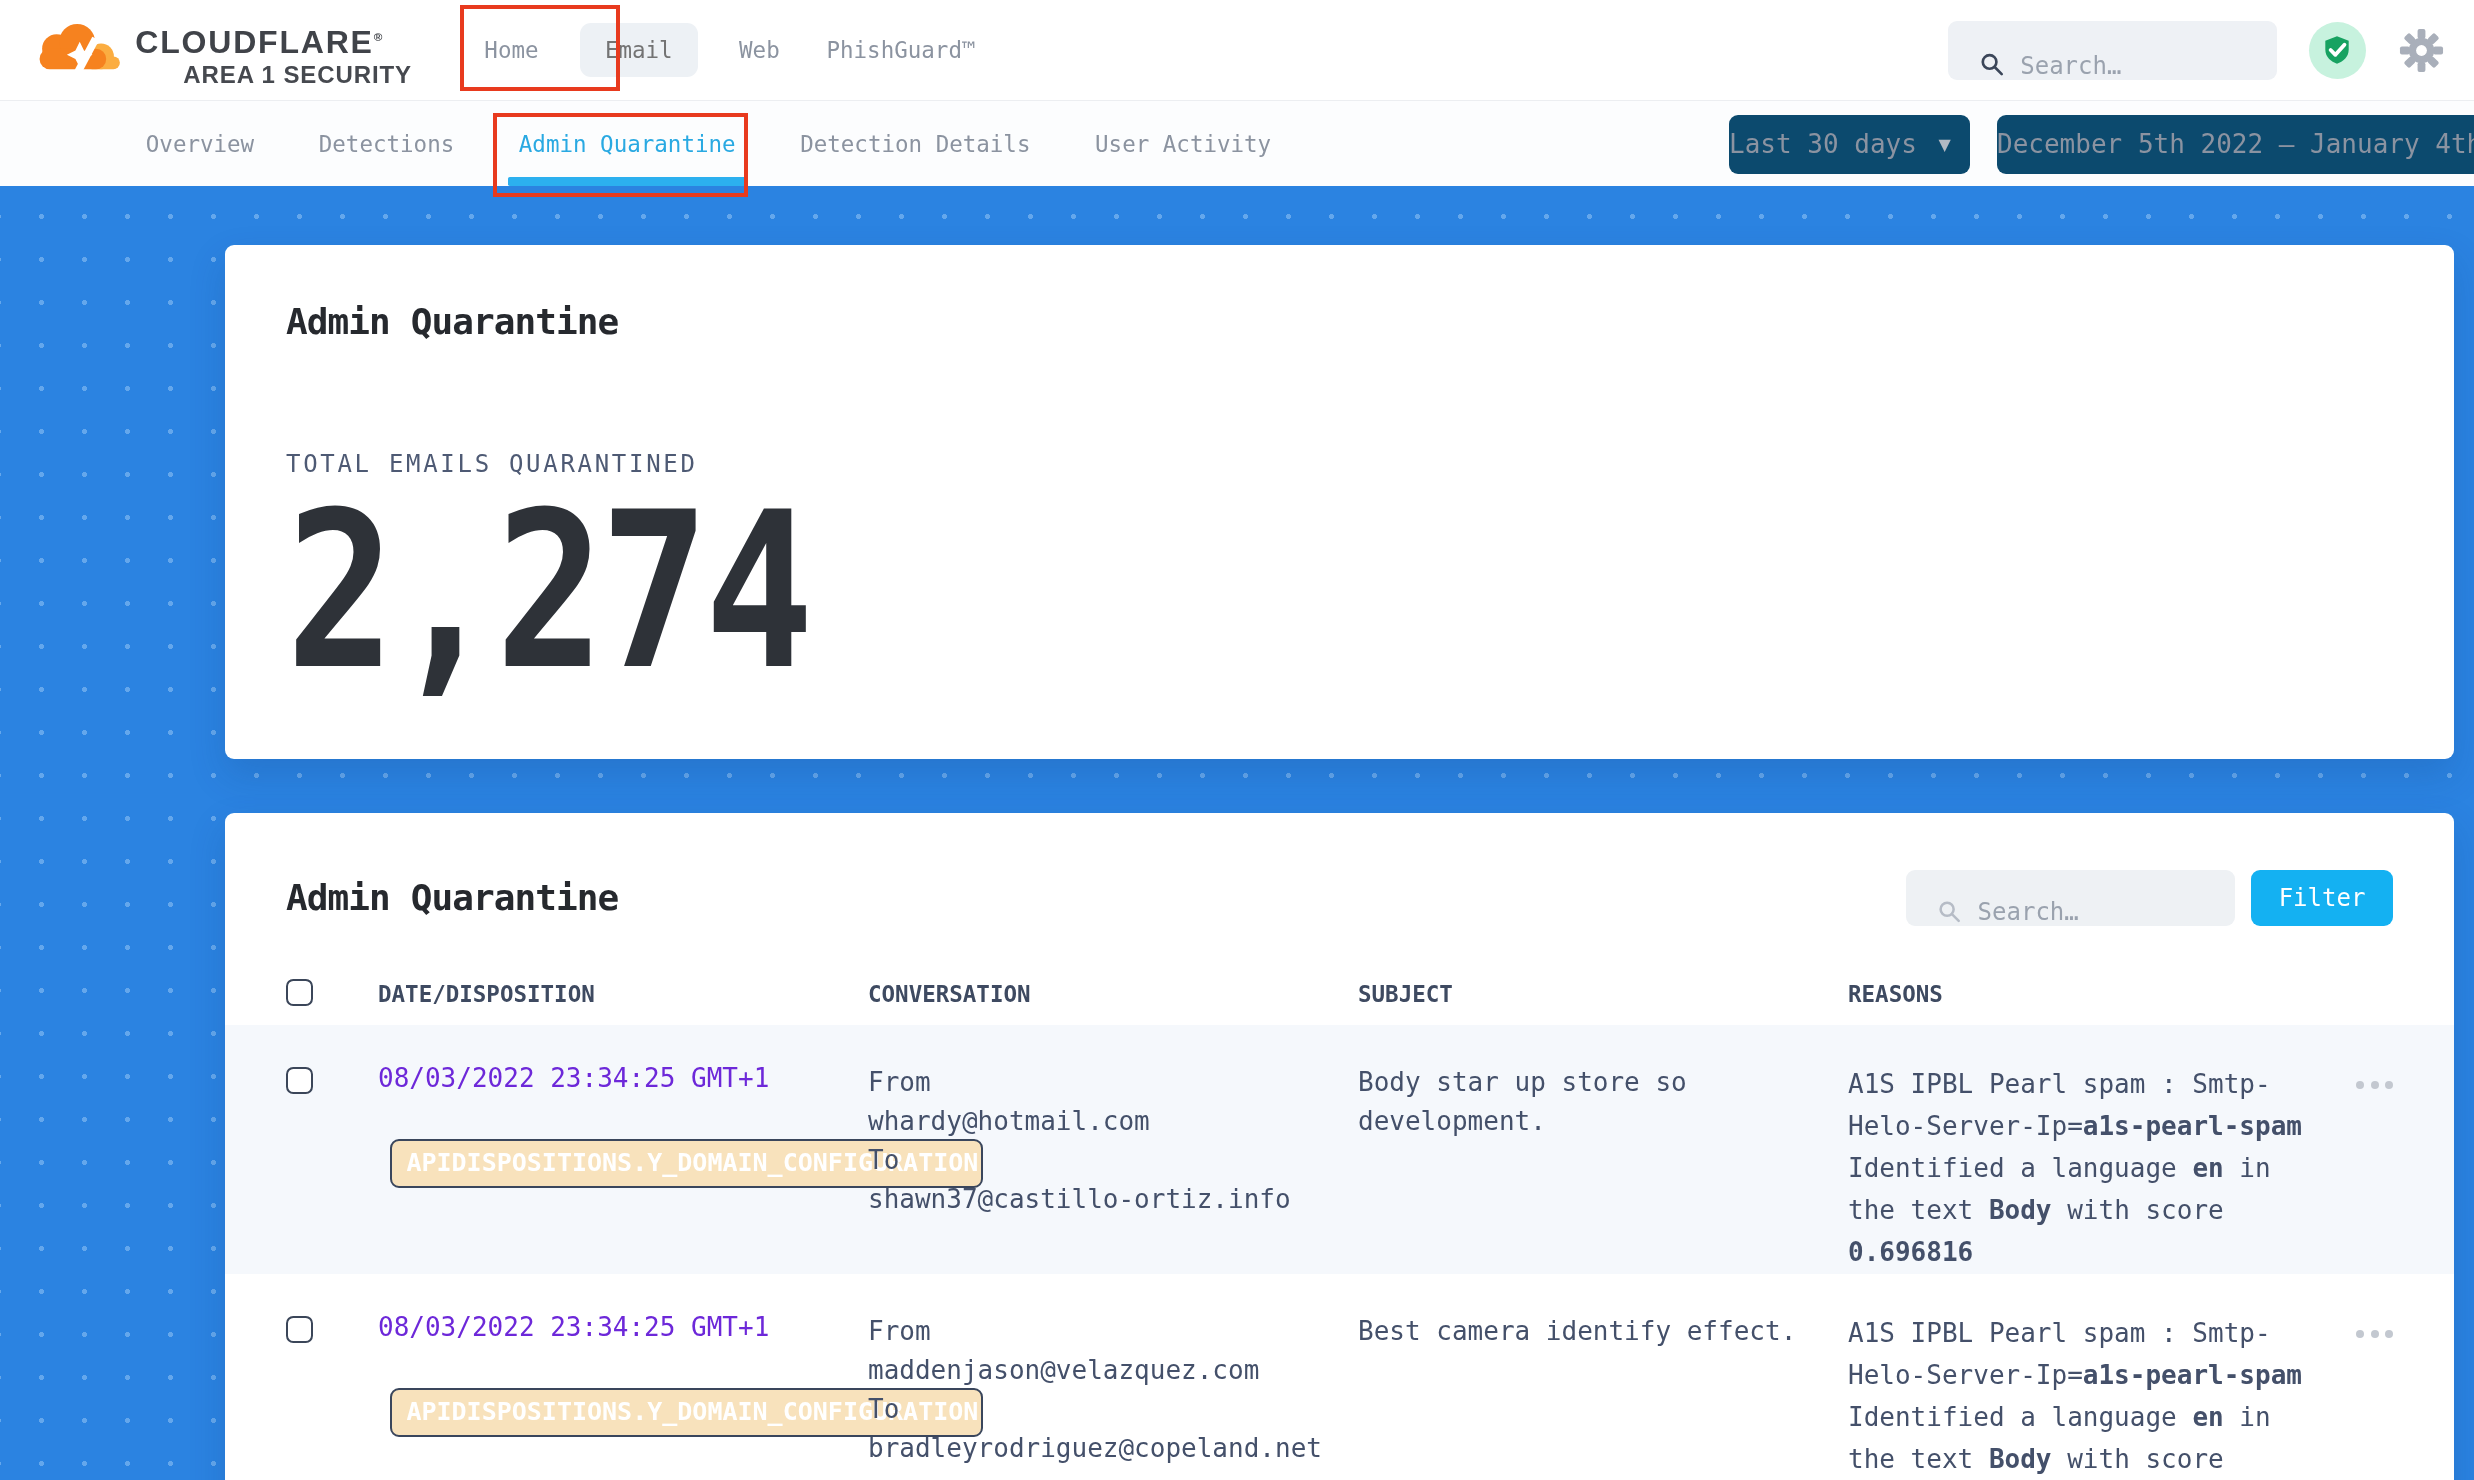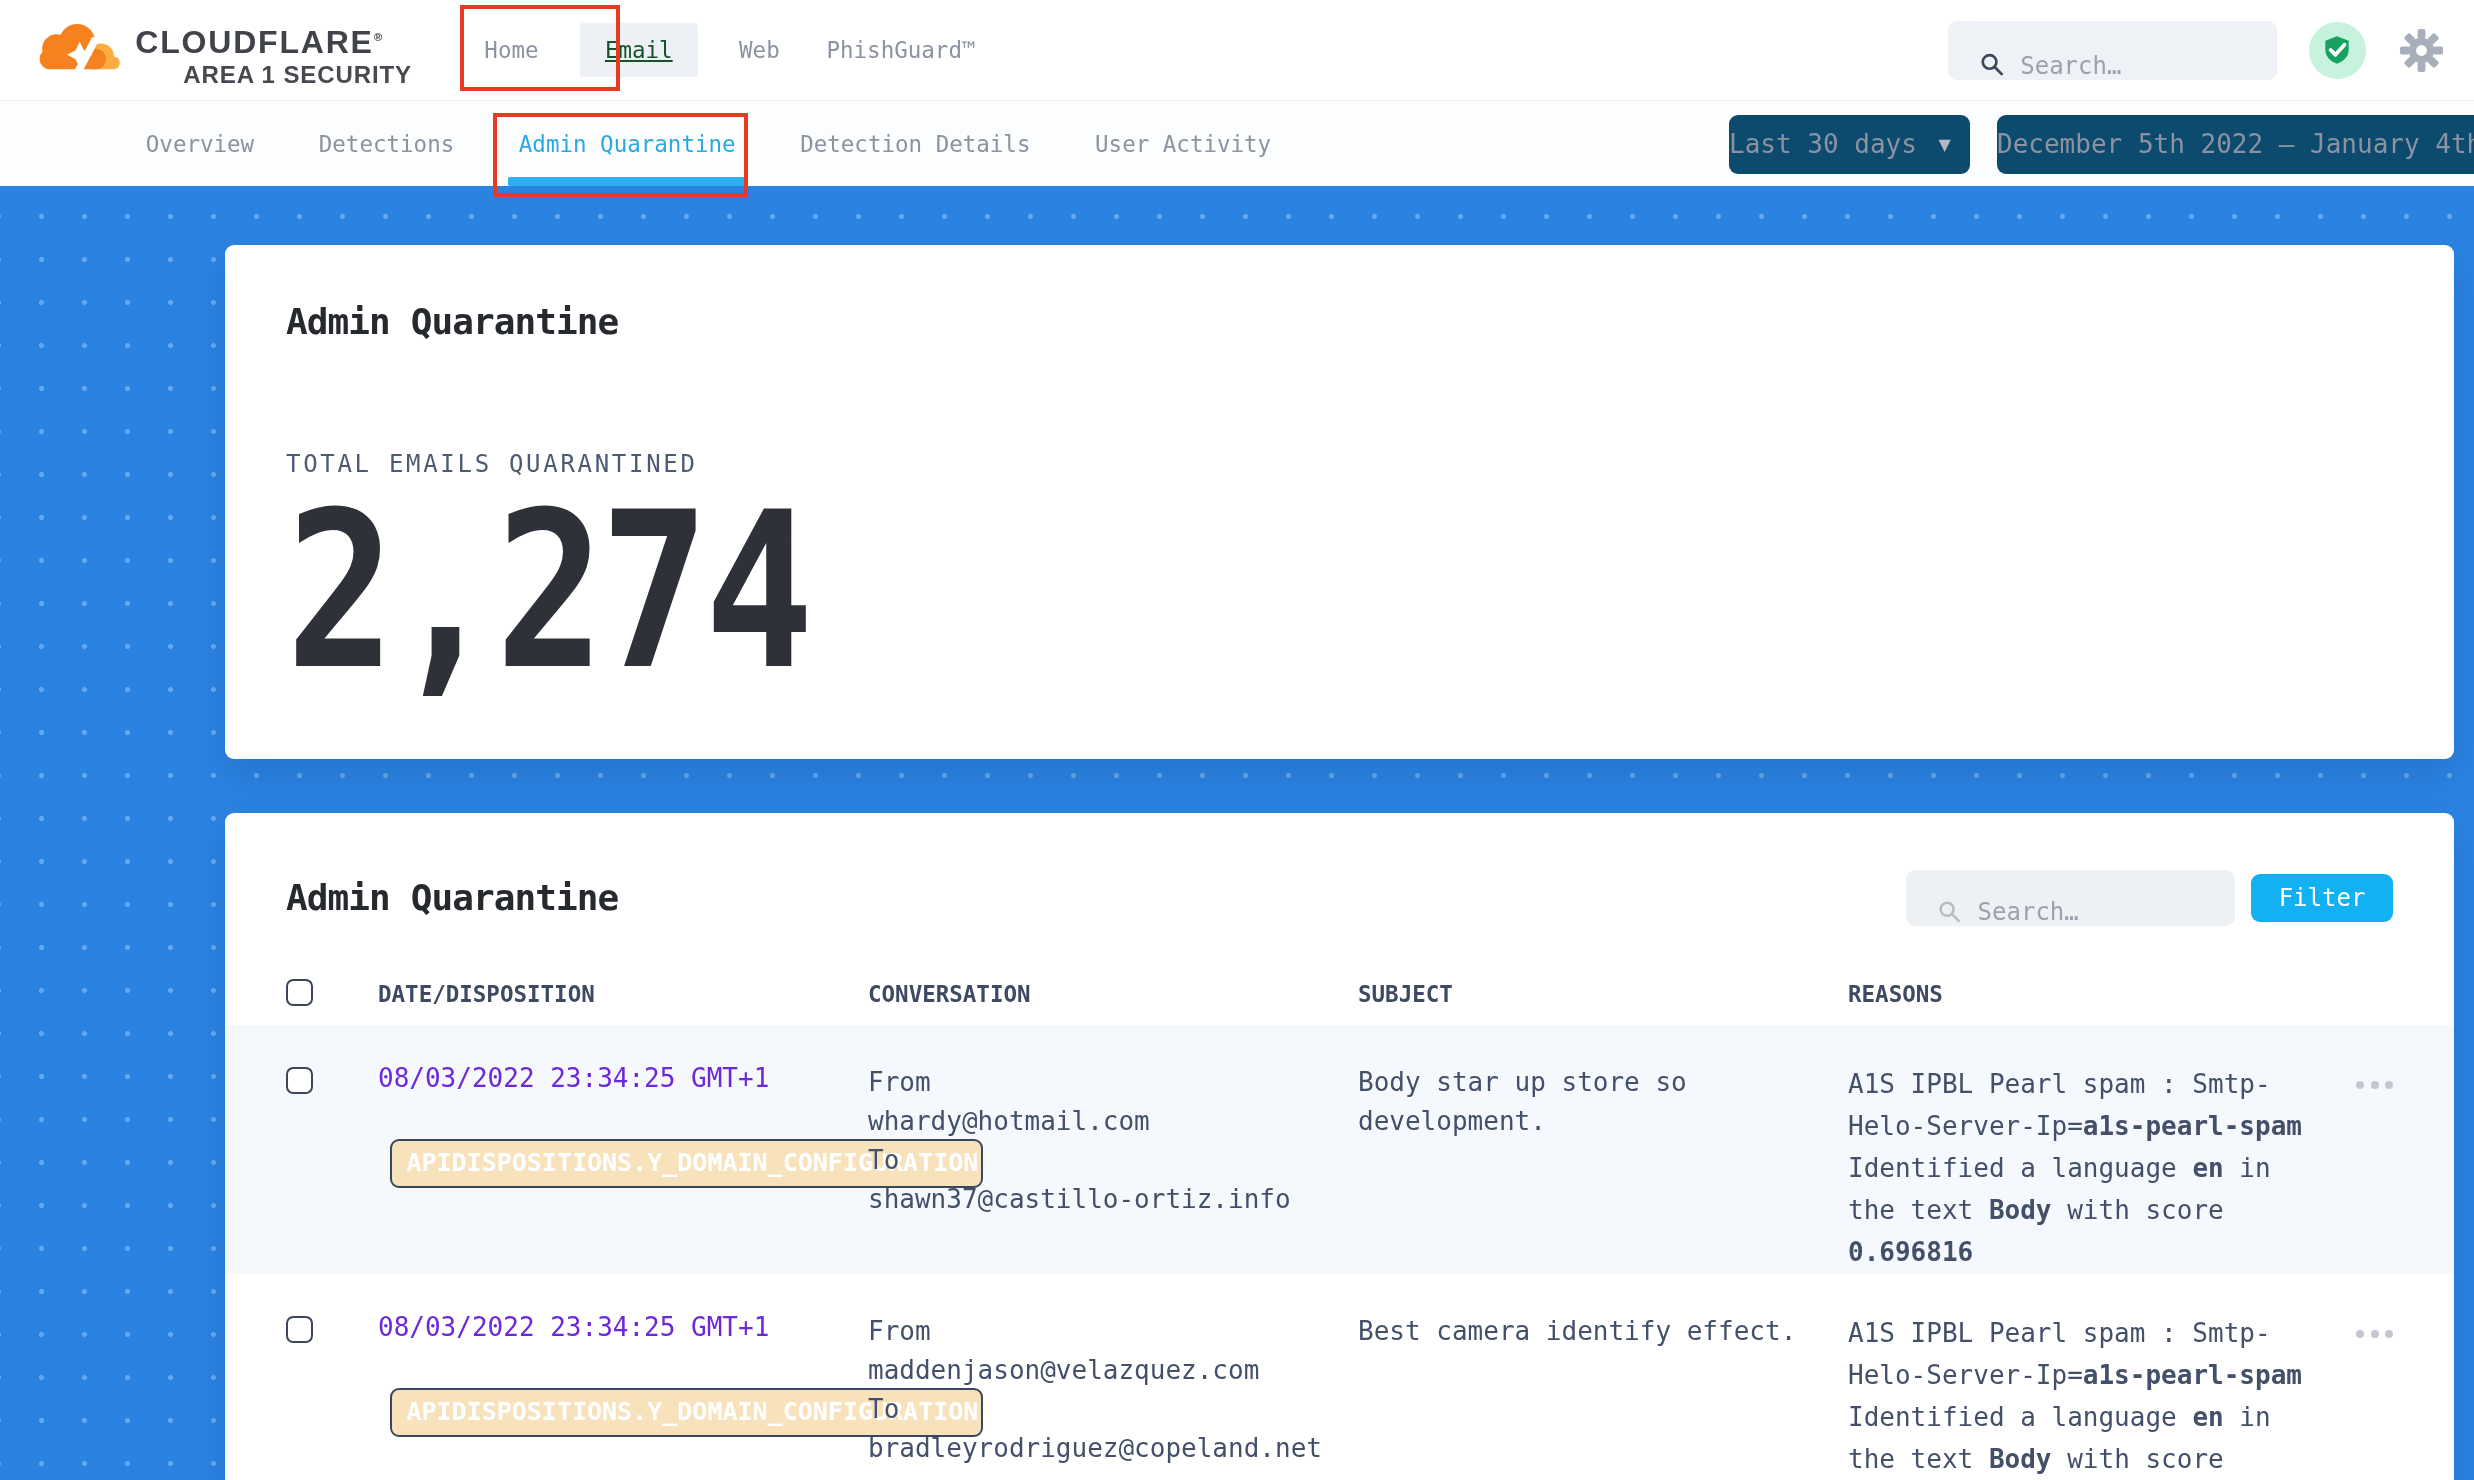--- a/index.html
+++ b/index.html
@@ -13,22 +13,22 @@
   .brand { display:flex; align-items:flex-start; gap:10.8px; }
   .brand svg { margin-top:7.2px; }
   .brand-text { display:flex; flex-direction:column; line-height:1.05; margin-top:12.6px; }
   .brand-name { font-family:"Liberation Sans","DejaVu Sans",sans-serif; font-weight:bold;
     font-size:32px; letter-spacing:1.8px; color:#404349; }
   .brand-name sup { font-size:11.7px; }
   .brand-sub { font-family:"Liberation Sans","DejaVu Sans",sans-serif; font-weight:bold;
     font-size:24px; letter-spacing:0.9px; color:#46494f; margin-top:2.7px;margin-left:48px; }
   .primary-nav { display:flex; align-items:center; gap:36px; margin-left:67px; height:100%; }
   .nav-item { font-size:22.5px; color:#8b93a0; padding:0 5.4px; cursor:pointer; }
-  .nav-item.active { background:#edf1f5; color:#14532d; border-radius:3px;
-    padding:14.4px 25px;text-decoration:underline; }
+  .nav-item.active { background:#edf1f5; color:#737373; border-radius:11px;
+    padding:14.4px 25px; }
   .header-right { margin-left:auto; display:flex; align-items:center; gap:32px; }
   .searchbox { display:flex; align-items:flex-end; gap:16px; background:#eef1f5;
     border-radius:9px; height:59px; width:329px; padding:0 31px; }
   .searchbox input { border:none; outline:none; background:transparent; width:100%;
     font-family:inherit; font-size:24px; color:#555d6b; }
   .searchbox input::placeholder { color:#9aa2ae; }
   .shield-badge { width:57px; height:57px; border-radius:50%; background:#c7f2de;
     display:flex; align-items:center; justify-content:center; }
   .gear-btn { cursor:pointer; display:flex; }
 
@@ -58,21 +58,21 @@
   .card-summary { height:514px; padding:56px 61px; }
   .metric-label { margin-top:108px; font-size:24px; letter-spacing:2.7px; color:#4e5a74; }
   .metric-value { margin-top:3.6px; font-size:216px; font-weight:bold; color:#2e3238;
     line-height:1.02; letter-spacing:-5.4px; transform:scaleX(.84); transform-origin:left; }
 
   .card-table { margin-top:54px; height:746px; overflow:hidden; }
   .card-head { display:flex; justify-content:space-between; align-items:center;
     padding:47px 61px 0 61px; height:122px; }
   .head-actions { display:flex; gap:16px; align-items:center; }
   .searchbox.light { width:329px; height:56px; background:#eef1f4; }
-  .filter-btn { width:142px; height:48px; background:#14b1f2; color:#fff; border:none;
+  .filter-btn { width:142px; height:56px; background:#14b1f2; color:#fff; border:none;
     border-radius:9px; font-family:inherit; font-size:24px; cursor:pointer; }
 
   .thead, .trow { display:grid; grid-template-columns:92px 490px 490px 490px 503px 1fr;
     padding-left:61px; }
   .thead { height:90px; align-items:end; padding-bottom:14.4px; }
   .th { font-size:22.5px; font-weight:bold; color:#3e4a61; padding-bottom:3.6px; }
   .cbx { width:27px; height:27px; border:2.7px solid #3b4659; border-radius:7.2px;
     background:#fff; display:inline-block; cursor:pointer; }
   .thead .cbx { margin-bottom:1.8px; }
 

